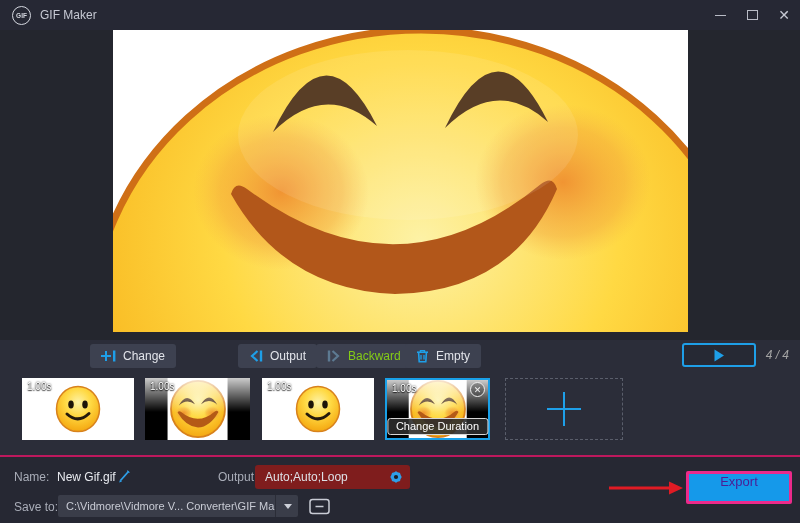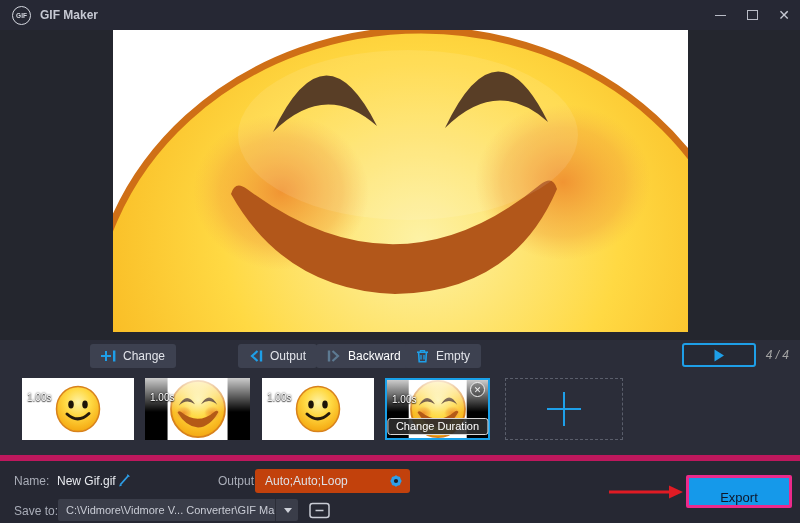--- a/index.html
+++ b/index.html
@@ -4,80 +4,80 @@
 <style>
   html,body{margin:0;padding:0;background:#1a1b22;}
   .app{position:relative;width:800px;height:523px;background:#2b2d39;overflow:hidden;
        font-family:"Liberation Sans",sans-serif;-webkit-font-smoothing:antialiased;}
 
   
   .titlebar{position:absolute;top:0;left:0;right:0;height:30px;background:#262834;
             display:flex;align-items:center;padding-left:12px;box-sizing:border-box;}
   .logo{width:17px;height:17px;border:1.5px solid #d4d7df;border-radius:50%;color:#d4d7df;
         font-size:6.5px;font-weight:bold;display:flex;align-items:center;justify-content:center;flex:0 0 auto;}
-  .apptitle{color:#c6c9d3;font-size:12px;margin-left:9px;font-weight:bold;}
+  .apptitle{color:#c6c9d3;font-size:12px;margin-left:9px;}
   .win-controls{margin-left:auto;display:flex;height:30px;}
   .win-btn{width:32px;height:30px;display:flex;align-items:center;justify-content:center;color:#b9bcc6;}
   .min-glyph{width:11px;height:0;border-top:1.5px solid #b9bcc6;}
   .max-glyph{width:9px;height:8px;border:1.5px solid #b9bcc6;}
   .close-glyph{font-size:14px;line-height:1;color:#c6c9d3;}
 
   
   .preview{position:absolute;top:30px;left:0;right:0;height:310px;background:#24262e;}
   .canvas{position:absolute;left:113px;top:0;width:575px;height:302px;background:#ffffff;overflow:hidden;}
   .canvas svg{position:absolute;left:0;top:0;}
 
   
   .toolbar{position:absolute;top:342px;left:0;right:0;height:30px;}
   .tb-btn{position:absolute;top:2px;height:24px;background:#3d4150;border-radius:3px;color:#e2e4ea;
           font-size:12px;display:flex;align-items:center;gap:7px;padding:0 11px;box-sizing:border-box;cursor:default;}
-  .tb-btn.disabled{color:#ffffff;}
+  .tb-btn.disabled{color:#84cc16;}
   .tb-btn svg{display:block;}
   .caret-down{width:0;height:0;border-left:4.5px solid transparent;border-right:4.5px solid transparent;
               border-top:5px solid #cdd0d8;margin-left:2px;}
   .play-btn{position:absolute;top:1px;right:44px;width:70px;height:20px;border:2px solid #1e9fe8;border-radius:3px;
             background:#262934;display:flex;align-items:center;justify-content:center;}
   .frame-counter{position:absolute;top:6px;right:11px;color:#a3a3a3;font-size:12px;font-style:italic;}
 
   
   .timeline{position:absolute;top:372px;left:0;right:0;height:80px;}
   .thumb{position:absolute;top:6px;height:62px;background:#000;box-sizing:border-box;}
   .thumb.white{background:#fff;}
   .thumb.selected{border:2px solid #19a0e8;}
   .thumb .strip{position:absolute;left:50%;top:0;bottom:0;width:58%;transform:translateX(-50%);background:#fff;}
   .thumb .mini{position:absolute;left:50%;top:50%;transform:translate(-50%,-50%);}
   .thumb .shine{position:absolute;left:0;right:0;top:0;height:55%;
                 background:linear-gradient(to bottom,rgba(255,255,255,.8),rgba(255,255,255,0));pointer-events:none;}
   .duration{position:absolute;top:3px;left:5px;color:#fff;font-size:10px;
-            text-shadow:0 0 2px rgba(0,0,0,.9),0 1px 1px rgba(0,0,0,.7);z-index:3;margin-top:11px;}
+            text-shadow:0 0 2px rgba(0,0,0,.9),0 1px 1px rgba(0,0,0,.7);z-index:3;}
   .frame-close{position:absolute;top:2px;right:3px;width:15px;height:15px;border:1.2px solid #f0f0f0;border-radius:50%;
                background:rgba(0,0,0,.25);color:#f0f0f0;font-size:9px;line-height:14px;text-align:center;z-index:4;box-sizing:border-box;}
   .duration-tip{position:absolute;bottom:3px;left:50%;transform:translateX(-50%);white-space:nowrap;z-index:4;
                 border:1px solid #d6d6d6;background:rgba(44,44,44,.9);color:#fff;font-size:11px;
                 padding:1px 8px 2px;border-radius:3px;}
   .add-frame{position:absolute;left:505px;top:6px;width:118px;height:62px;border:1px dashed #5a5e6b;
              box-sizing:border-box;display:flex;align-items:center;justify-content:center;}
 
   
-  .bottom{position:absolute;top:455px;left:0;right:0;bottom:0;background:#262833;border-top:6px solid #be185d;box-sizing:border-box;}
+  .bottom{position:absolute;top:455px;left:0;right:0;bottom:0;background:#262833;border-top:2px solid #be185d;box-sizing:border-box;}
   .lbl{position:absolute;color:#a9adb8;font-size:12px;}
   .val{position:absolute;color:#e9ebf0;font-size:12px;}
   .pencil{position:absolute;left:116px;top:12px;}
-  .output-field{position:absolute;left:255px;top:8px;width:155px;height:24px;background:#c2410c;border-radius:3px;
+  .output-field{position:absolute;left:255px;top:8px;width:155px;height:24px;background:#7f1d1d;border-radius:3px;
                 display:flex;align-items:center;box-sizing:border-box;padding:0 6px 0 10px;}
   .output-field .val2{color:#dde0e6;font-size:12px;flex:1;}
   .save-field{position:absolute;left:58px;top:38px;width:240px;height:22px;background:#3a3d49;border-radius:2px;
               display:flex;align-items:center;box-sizing:border-box;}
   .save-path{color:#c9ccd5;font-size:11px;padding:0 6px 0 8px;flex:1;white-space:nowrap;overflow:hidden;}
   .save-divider{width:1px;align-self:stretch;background:#2b2d37;}
   .save-caret{width:22px;display:flex;align-items:center;justify-content:center;}
   .folder-btn{position:absolute;left:306px;top:39px;width:26px;height:20px;display:flex;align-items:center;justify-content:center;}
   .export-btn{position:absolute;left:686px;top:14px;width:106px;height:33px;background:#1599ea;
-              border:3px solid #ec2a8b;border-radius:2px;box-sizing:border-box;color:#0f172a;font-size:13px;
-              display:flex;align-items:flex-end;justify-content:center;}
+              border:3px solid #ec2a8b;border-radius:2px;box-sizing:border-box;color:#4c1d95;font-size:13px;
+              display:flex;align-items:flex-start;justify-content:center;}
   .export-arrow{position:absolute;left:608px;top:23px;}
 </style>
 </head>
 <body>
 
 <svg width="0" height="0" style="position:absolute" aria-hidden="true">
   <defs>
     <radialGradient id="gradFace" cx="50%" cy="35%" r="75%">
       <stop offset="0%" stop-color="#fdf2a6"></stop>
         <stop offset="40%" stop-color="#ffd943"></stop>

